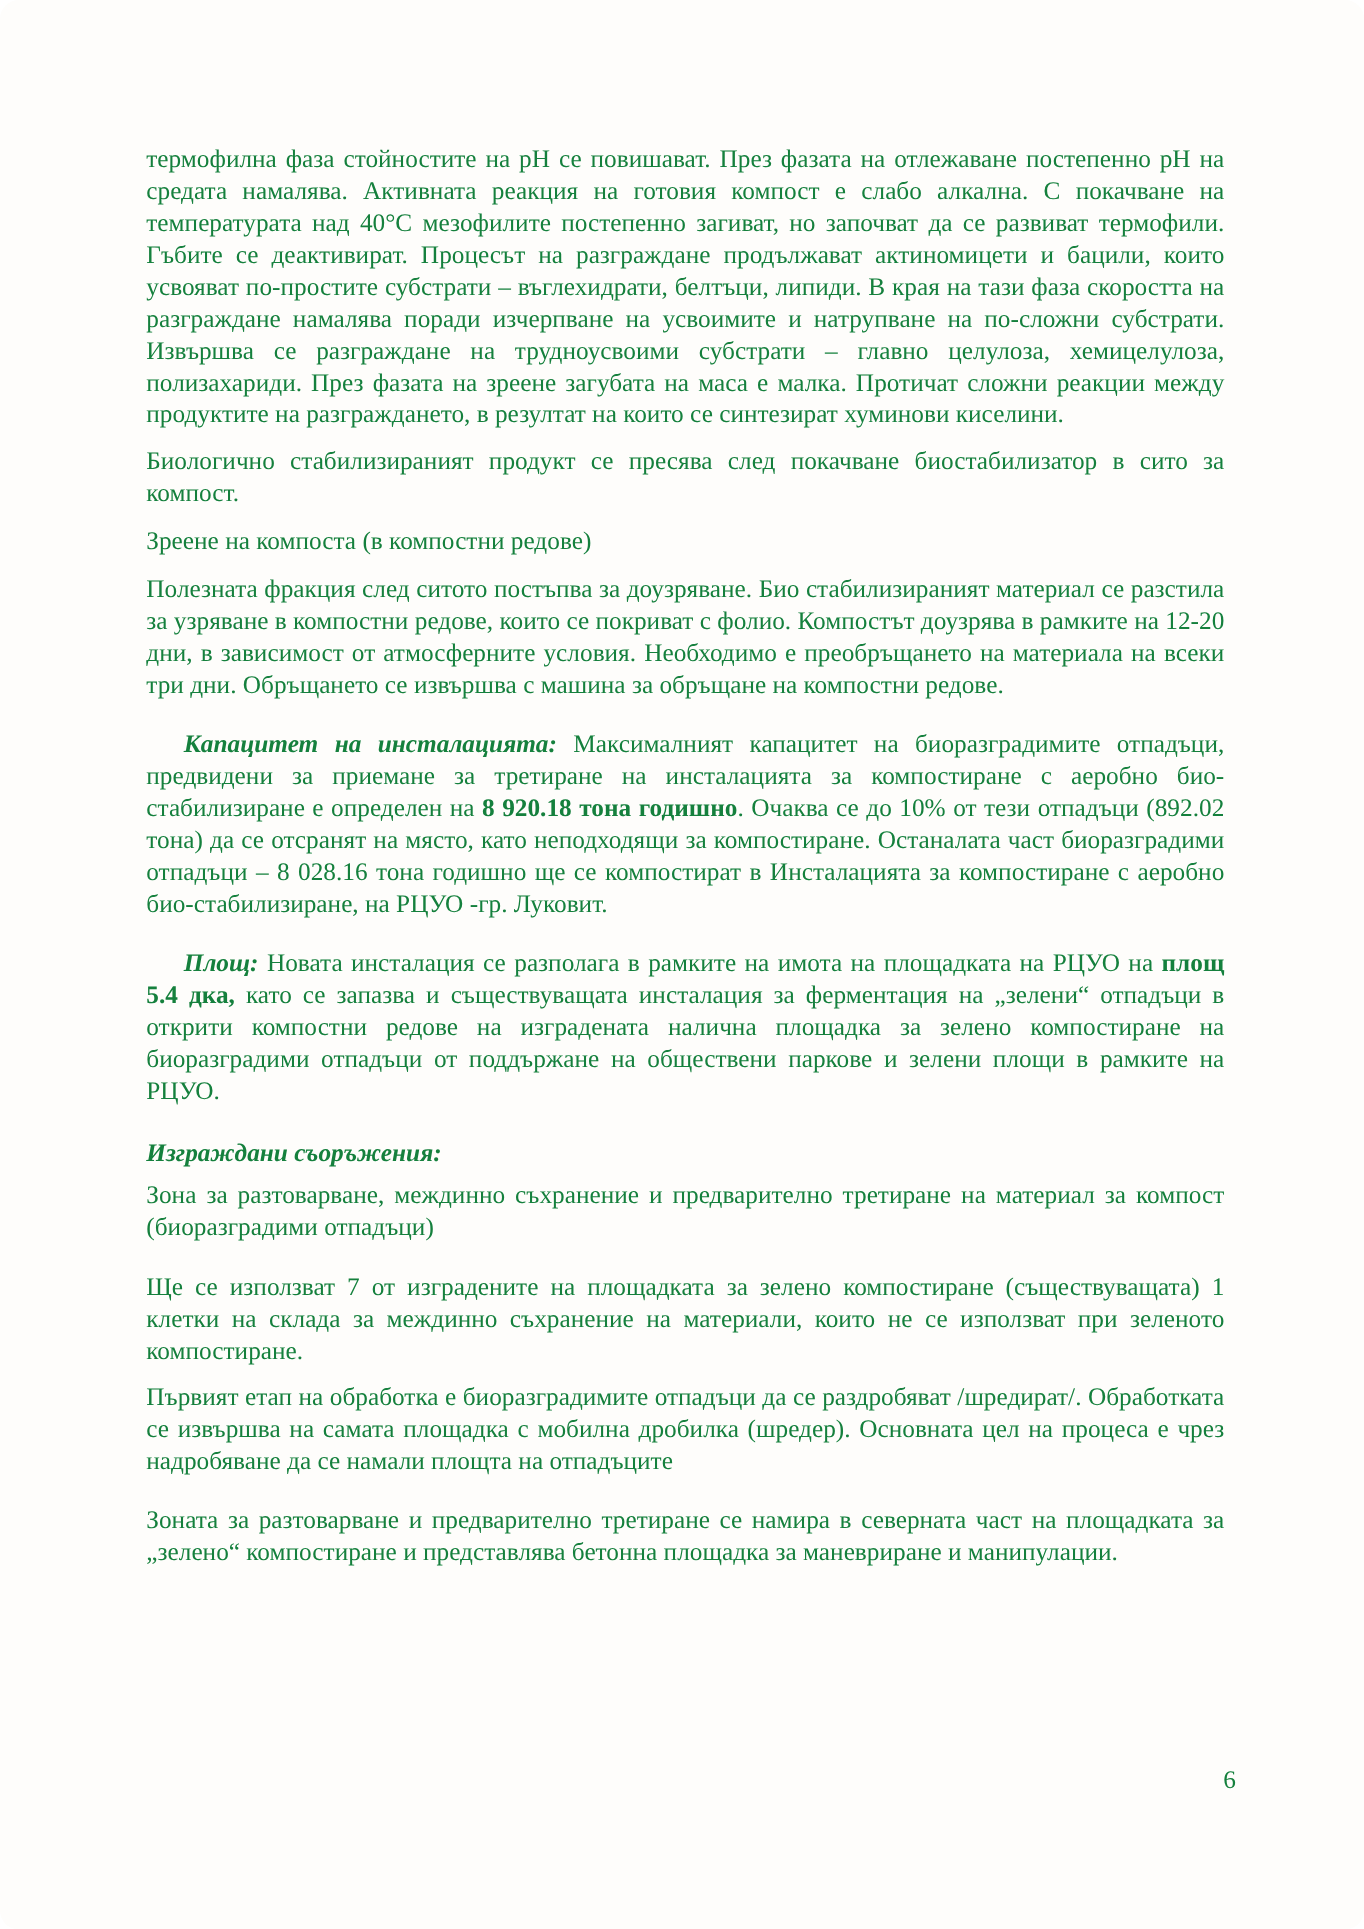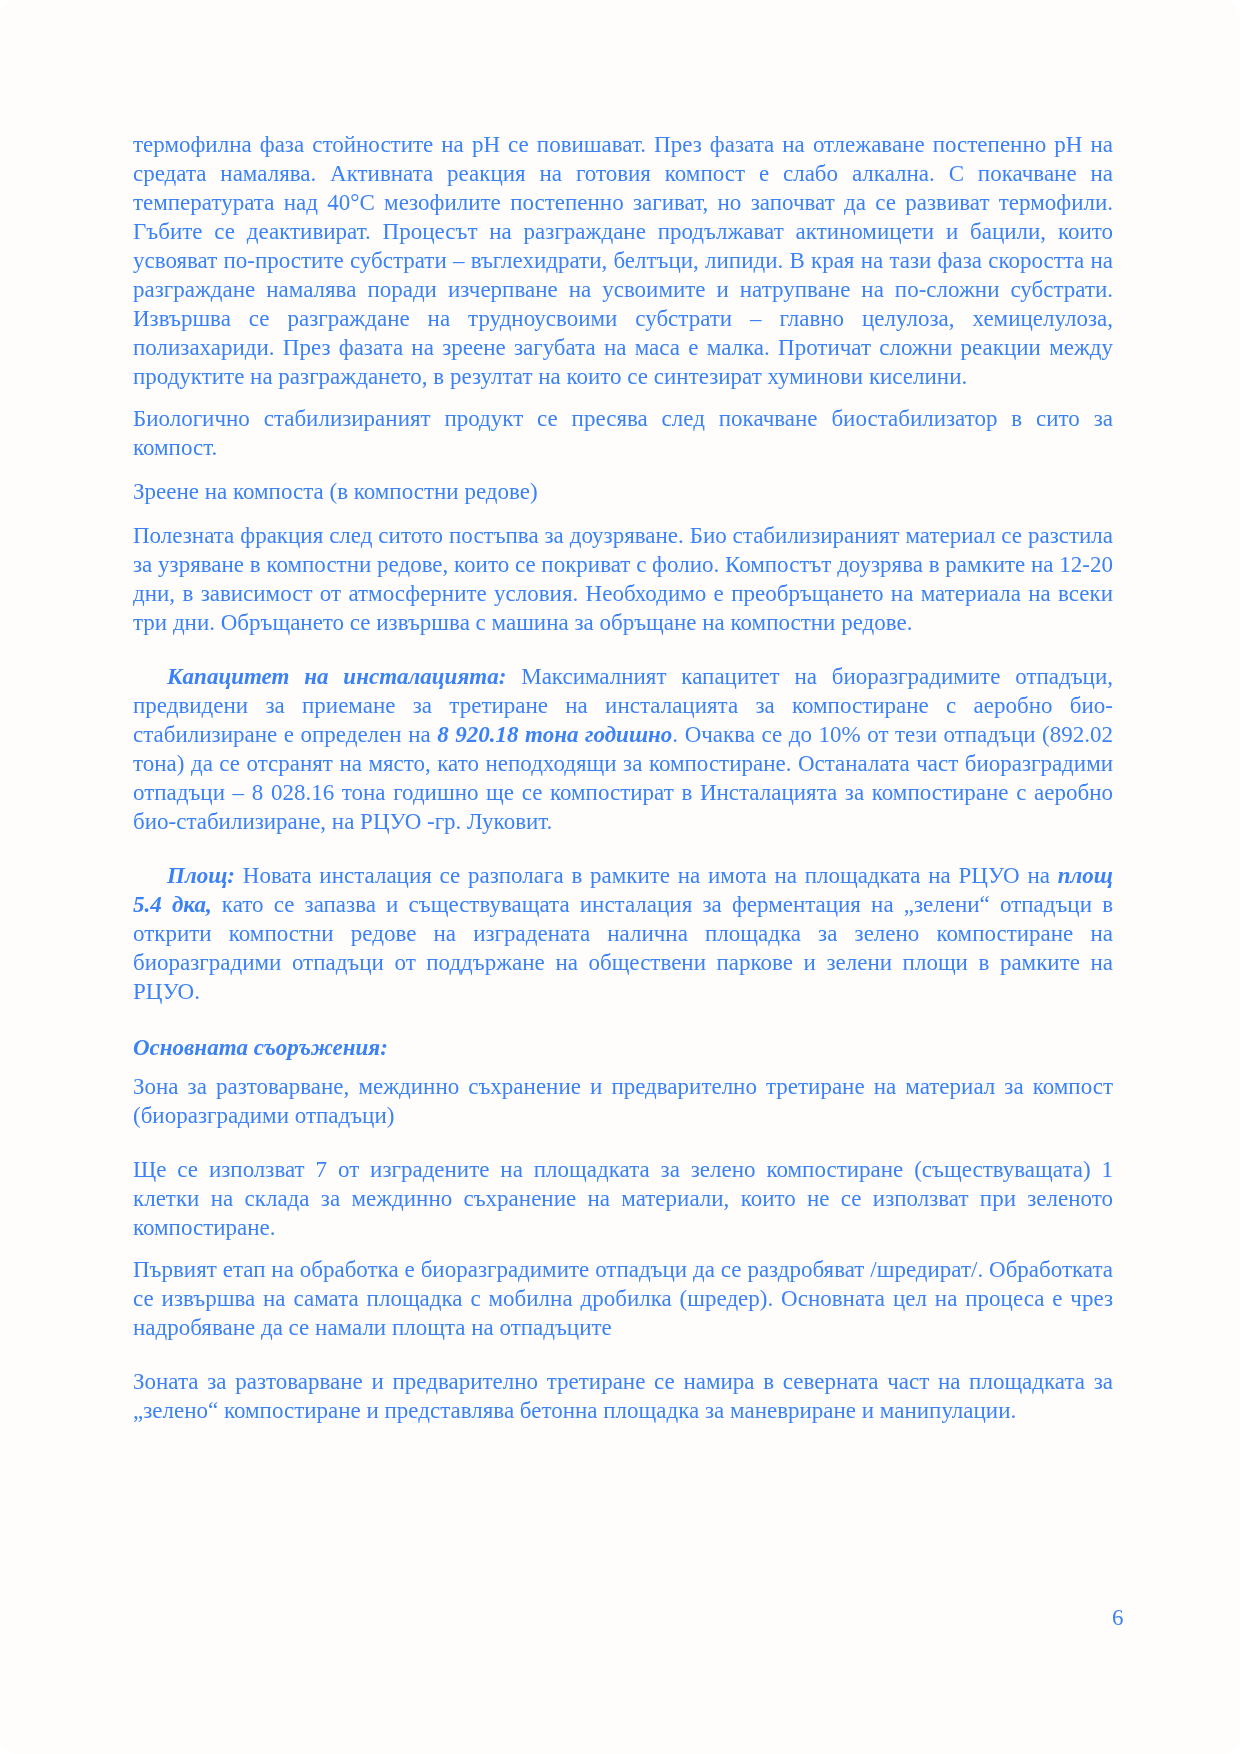--- a/index.html
+++ b/index.html
@@ -7,21 +7,21 @@
     padding: 0;
     background: #ffffff;
   }
   .page {
     position: relative;
     width: 1240px;
     height: 1754px;
     background: #fefdfb;
     overflow: hidden;
     font-family: "Liberation Serif", "DejaVu Serif", serif;
-    color: #3b82f6;
+    color: #15803d;
     border-radius: 17px;
   }
   .content {
     position: absolute;
     left: 133px;
     top: 130px;
     width: 980px;
   }
   .para {
     margin: 0;
@@ -39,21 +39,21 @@
   }
   .bold-italic-heading {
     font-style: italic;
     font-weight: 700;
   }
   .lead {
     font-style: italic;
     font-weight: 700;
     margin-left: 34px;
   }
-  .bold { font-weight: 700; font-style: italic; }
+  .bold { font-weight: 700; }
   .page-number {
     position: absolute;
     left: 1112px;
     top: 1603px;
     font-size: 23px;
     line-height: 29px;
   }
 </style>
 </head>
 <body>
@@ -66,21 +66,21 @@
     <p class="para mt-sm">Биологично стабилизираният продукт се пресява след покачване биостабилизатор в сито за компост.</p>
 
     <p class="para mt-md italic-heading">Зреене на компоста (в компостни редове)</p>
 
     <p class="para mt-md">Полезната фракция след ситото постъпва за доузряване. Био стабилизираният материал се разстила за узряване в компостни редове, които се покриват с фолио. Компостът доузрява в рамките на 12-20 дни, в зависимост от атмосферните условия. Необходимо е преобръщането на материала на всеки три дни. Обръщането се извършва с машина за обръщане на компостни редове.</p>
 
     <p class="para mt-lg"><span class="lead">Капацитет на инсталацията:</span><span> Максималният капацитет на биоразградимите отпадъци, предвидени за приемане за третиране на инсталацията за компостиране с аеробно био-стабилизиране е определен на </span><span class="bold">8 920.18 тона годишно</span><span>. Очаква се до 10% от тези отпадъци (892.02 тона) да се отсранят на място, като неподходящи за компостиране. Останалата част биоразградими отпадъци – 8 028.16 тона годишно ще се компостират в Инсталацията за компостиране с аеробно био-стабилизиране, на РЦУО -гр. Луковит.</span></p>
 
     <p class="para mt-lg"><span class="lead">Площ:</span><span> Новата инсталация се разполага в рамките на имота на площадката на РЦУО на </span><span class="bold">площ 5.4 дка,</span><span> като се запазва и съществуващата инсталация за ферментация на „зелени“ отпадъци в открити компостни редове на изградената налична площадка за зелено компостиране на биоразградими отпадъци от поддържане на обществени паркове и зелени площи в рамките на РЦУО.</span></p>
 
-    <p class="para mt-xl bold-italic-heading">Основната съоръжения:</p>
+    <p class="para mt-xl bold-italic-heading">Изграждани съоръжения:</p>
 
     <p class="para mt-xs italic-heading">Зона за разтоварване, междинно съхранение и предварително третиране на материал за компост (биоразградими отпадъци)</p>
 
 
     <p class="para mt-lg">Ще се използват 7 от изградените на площадката за зелено компостиране (съществуващата) 1 клетки на склада за междинно съхранение на материали, които не се използват при зеленото компостиране.</p>
 
     <p class="para mt-sm">Първият етап на обработка е биоразградимите отпадъци да се раздробяват /шредират/. Обработката се извършва на самата площадка с мобилна дробилка (шредер). Основната цел на процеса е чрез надробяване да се намали площта на отпадъците</p>
 
     <p class="para mt-lg">Зоната за разтоварване и предварително третиране се намира в северната част на площадката за „зелено“ компостиране и представлява бетонна площадка за маневриране и манипулации.</p>
 

